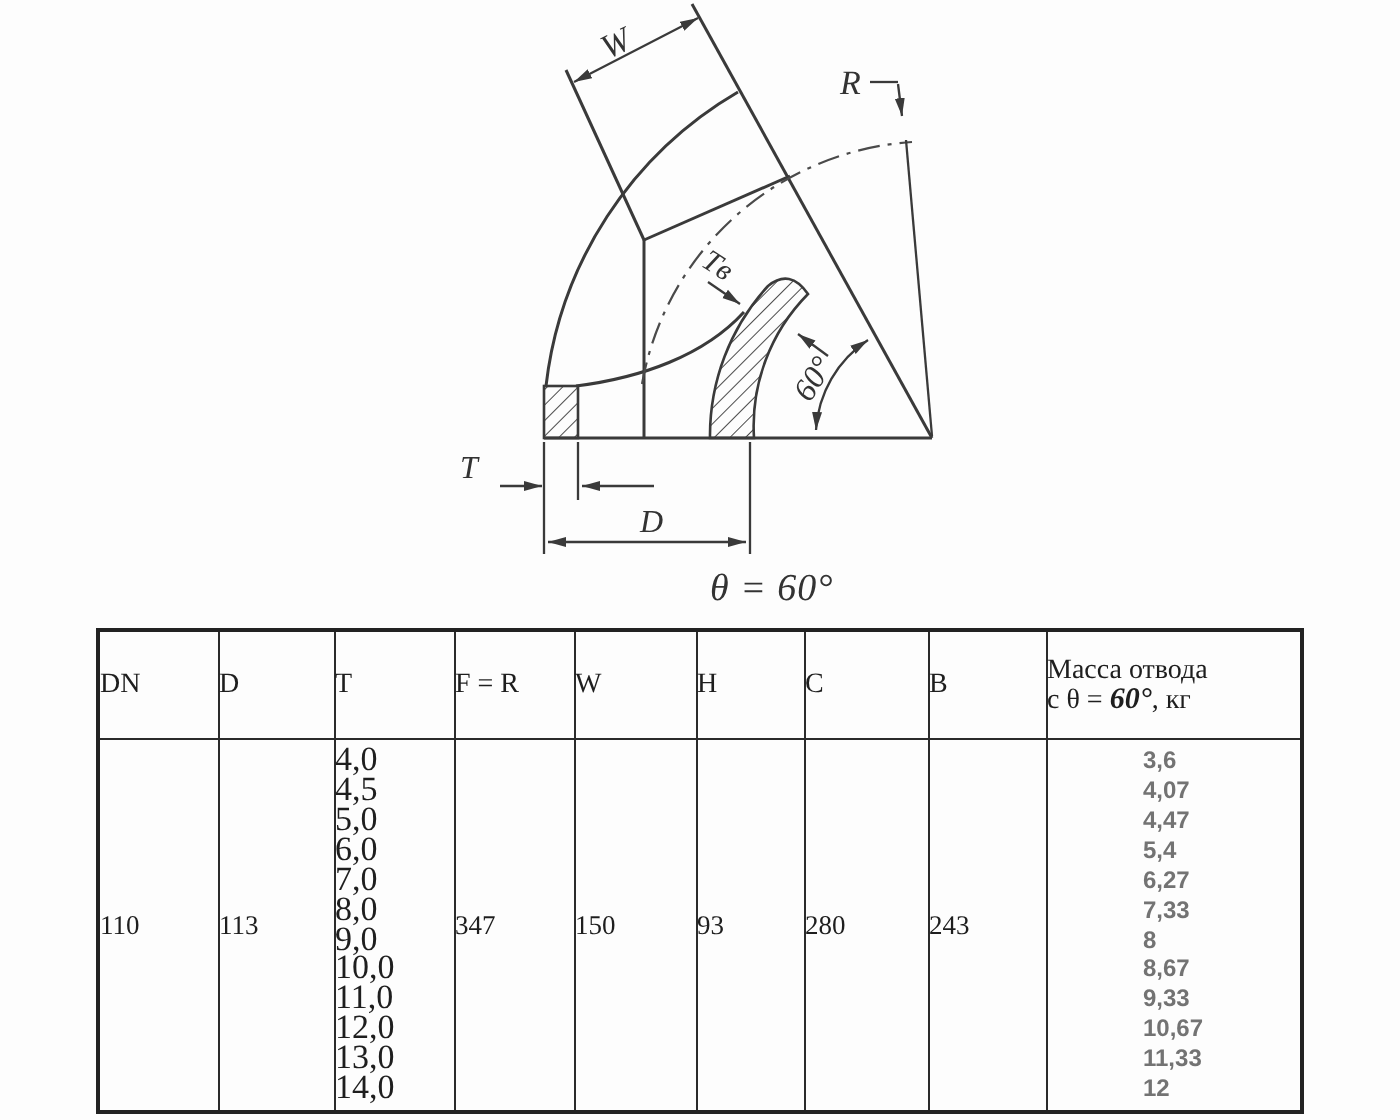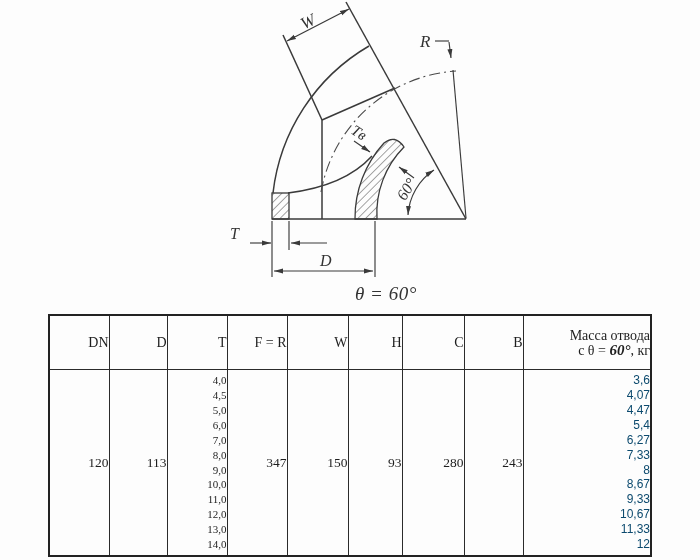--- a/index.html
+++ b/index.html
@@ -6,30 +6,30 @@
   .screen{position:relative;width:700px;height:560px;background:#fdfdfd;overflow:hidden;
           font-family:"Liberation Serif", serif;}
   svg{position:absolute;left:0;top:0;}
   svg text{fill:#333;font-family:"Liberation Serif", serif;font-style:italic;}
   .dline{stroke:#3a3a3a;stroke-width:1.15;fill:none;}
   .bline{stroke:#3a3a3a;stroke-width:1.5;fill:none;}
   .cline{stroke:#4a4a4a;stroke-width:1.1;fill:none;stroke-dasharray:11 4 2 4;}
 
   table.dim{position:absolute;left:48px;top:314px;border-collapse:collapse;
             table-layout:fixed;border:2.4px solid #222;}
-  table.dim th, table.dim td{border:1.5px solid #2b2b2b;text-align:right;
+  table.dim th, table.dim td{border:1.5px solid #2b2b2b;text-align:left;
             vertical-align:middle;padding:0;color:#1e1e1e;}
   table.dim th{height:53px;font-weight:normal;font-size:14px;}
   th.mass-h{font-size:13px;line-height:15px;}
   th.mass-h .ang{font-style:italic;font-size:15px;font-weight:bold;}
   td.val{font-size:13.5px;height:185px;}
-  .stack{white-space:pre-line;line-height:14.85px;font-size:11px;}
+  .stack{white-space:pre-line;line-height:14.85px;font-size:17px;}
   td.mass-cell{text-align:left;}
   td.mass-cell .stack{padding-left:48px;font-family:"Liberation Sans", sans-serif;
-            font-size:12px;font-weight:400;color:#0c4a6e;}
+            font-size:12px;font-weight:700;color:#737373;}
 </style>
 </head>
 <body>
 
 <div class="screen">
 
   <svg width="700" height="312" viewBox="0 0 700 312">
     <defs>
       <marker id="arr" markerWidth="11" markerHeight="8" refX="9" refY="3" orient="auto-start-reverse" markerUnits="userSpaceOnUse">
         <path d="M0,0.5 L9,3 L0,5.5 Z" fill="#3a3a3a"></path>
@@ -114,21 +114,21 @@
       <th>W</th>
       <th>H</th>
       <th>C</th>
       <th>B</th>
       <th class="mass-h">
         <div>Масса отвода</div>
         <div><span>с θ = </span><span class="ang">60°</span><span>, кг</span></div>
       </th>
     </tr>
     <tr>
-      <td class="val">120</td>
+      <td class="val">110</td>
       <td class="val">113</td>
       <td class="val">
         <div class="stack">4,0
 4,5
 5,0
 6,0
 7,0
 8,0
 9,0
 10,0

